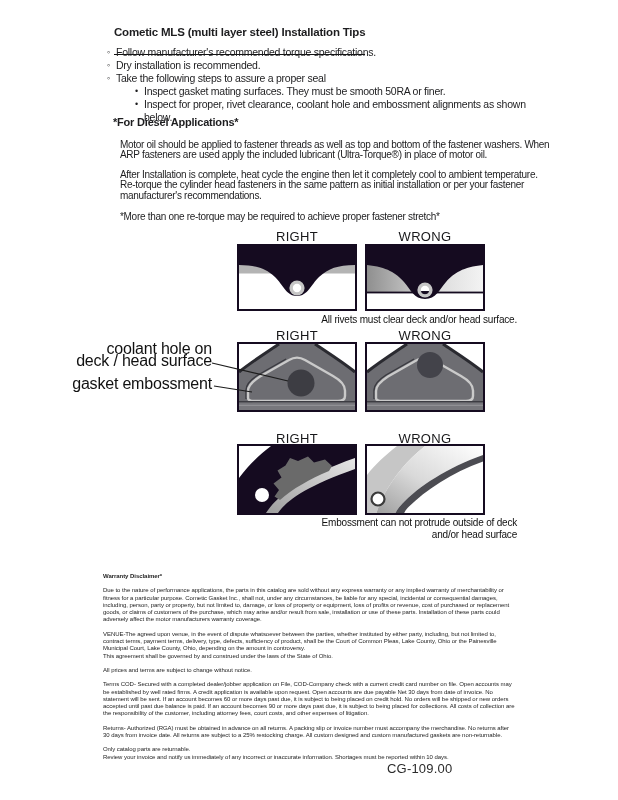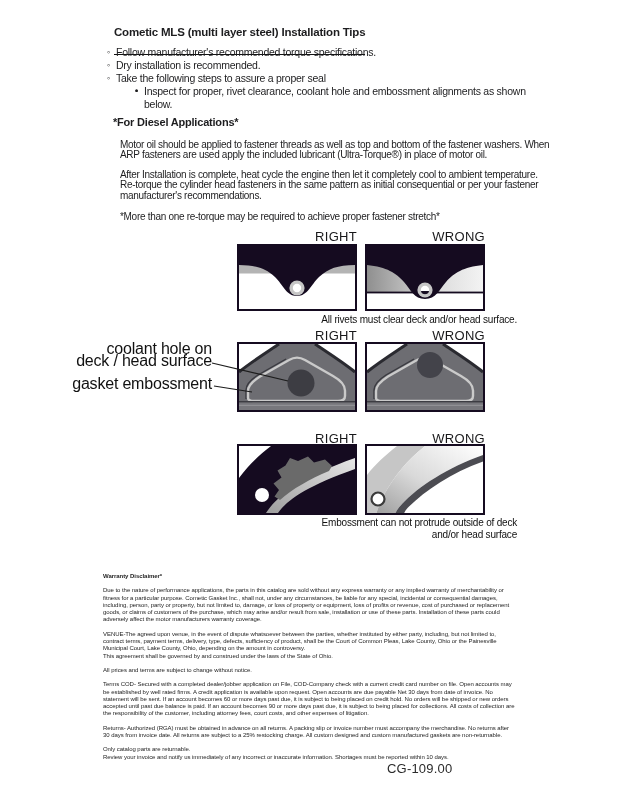--- a/index.html
+++ b/index.html
@@ -7,21 +7,21 @@
   .page{position:relative;width:618px;height:800px;background:#ffffff;overflow:hidden;
         font-family:"Liberation Sans", sans-serif;color:#1d1d1f;}
   .title{position:absolute;left:114px;top:26px;font-size:11.5px;font-weight:bold;
          letter-spacing:-0.2px;border-bottom:1.5px solid #111;padding-bottom:16px;}
   .bullets{position:absolute;left:107px;top:46px;width:440px;font-size:10.5px;letter-spacing:-0.25px;}
   .b{position:relative;line-height:13px;padding-left:9px;}
   .b .mk{position:absolute;left:0;top:0;font-size:9px;}
   .b.sub{margin-left:28px;}
   .h2{position:absolute;left:113px;top:116px;font-size:11px;font-weight:bold;letter-spacing:-0.2px;}
   .para{position:absolute;left:113px;width:434px;margin:7px;font-size:10px;line-height:10.3px;letter-spacing:-0.3px;}
-  .dlabel{position:absolute;width:120px;text-align:right;font-size:13px;letter-spacing:0.3px;color:#18181a;}
+  .dlabel{position:absolute;width:120px;text-align:center;font-size:13px;letter-spacing:0.3px;color:#18181a;}
   .panel{position:absolute;width:120px;box-sizing:border-box;border:2px solid #150b20;background:#fff;}
   .panel svg{display:block;}
   .cap{position:absolute;left:237px;width:280px;font-size:10px;letter-spacing:-0.2px;color:#111;line-height:12px;text-align:right;}
   .callout{position:absolute;left:60px;width:152px;text-align:right;font-size:16px;
            letter-spacing:-0.2px;line-height:11.5px;color:#111;}
   .leaders{position:absolute;left:100px;top:330px;pointer-events:none;}
   .disc{position:absolute;left:103px;top:573px;width:414px;font-size:6px;line-height:7.3px;
         letter-spacing:-0.05px;color:#242424;}
   .disc p{margin:0 0 7px 0;}
   .disc p.mb0{margin-bottom:0;}
@@ -43,30 +43,31 @@
     <div class="b">
       <span class="mk">◦</span>
       <span>Dry installation is recommended.</span>
     </div>
     <div class="b">
       <span class="mk">◦</span>
       <span>Take the following steps to assure a proper seal</span>
     </div>
     <div class="b sub">
       <span class="mk">•</span>
+      <span>Inspect gasket mating surfaces. They must be smooth 50RA or finer.</span>
     </div>
     <div class="b sub">
       <span class="mk">•</span>
       <span>Inspect for proper, rivet clearance, coolant hole and embossment alignments as shown below.</span>
     </div>
   </div>
 
   <div class="h2">*For Diesel Applications*</div>
   <p class="para" style="top:133px">Motor oil should be applied to fastener threads as well as top and bottom of the fastener washers. When ARP fasteners are used apply the included lubricant (Ultra-Torque®) in place of motor oil.</p>
-  <p class="para" style="top:163px">After Installation is complete, heat cycle the engine then let it completely cool to ambient temperature. Re-torque the cylinder head fasteners in the same pattern as initial consequential or per your fastener manufacturer's recommendations.</p>
+  <p class="para" style="top:163px">After Installation is complete, heat cycle the engine then let it completely cool to ambient temperature. Re-torque the cylinder head fasteners in the same pattern as initial installation or per your fastener manufacturer's recommendations.</p>
   <p class="para" style="top:205px">*More than one re-torque may be required to achieve proper fastener stretch*</p>
 
   <div class="dlabel" style="left:237px;top:229px">RIGHT</div>
   <div class="dlabel" style="left:365px;top:229px">WRONG</div>
 
   <div class="panel" style="left:237px;top:244px;height:67px">
     <svg width="116" height="63" viewBox="0 0 116 63">
       <rect width="116" height="63" fill="#ffffff"></rect>
       <rect y="19" width="116" height="8.5" fill="#b4b4b4"></rect>
       <path d="M0,0 H116 V19 C98,19.5 90,22 80,31 C72,38.5 69,50 58,50 C47,50 44,38.5 36,31 C26,22 18,19.5 0,19 Z" fill="#150b20"></path>

